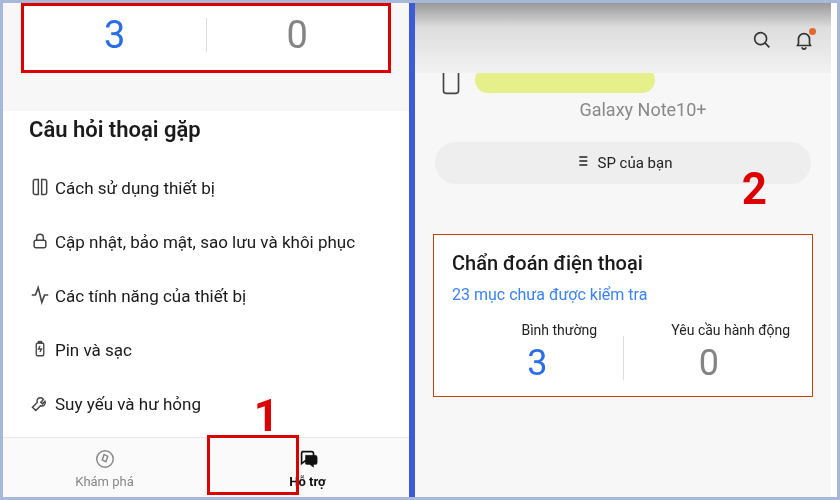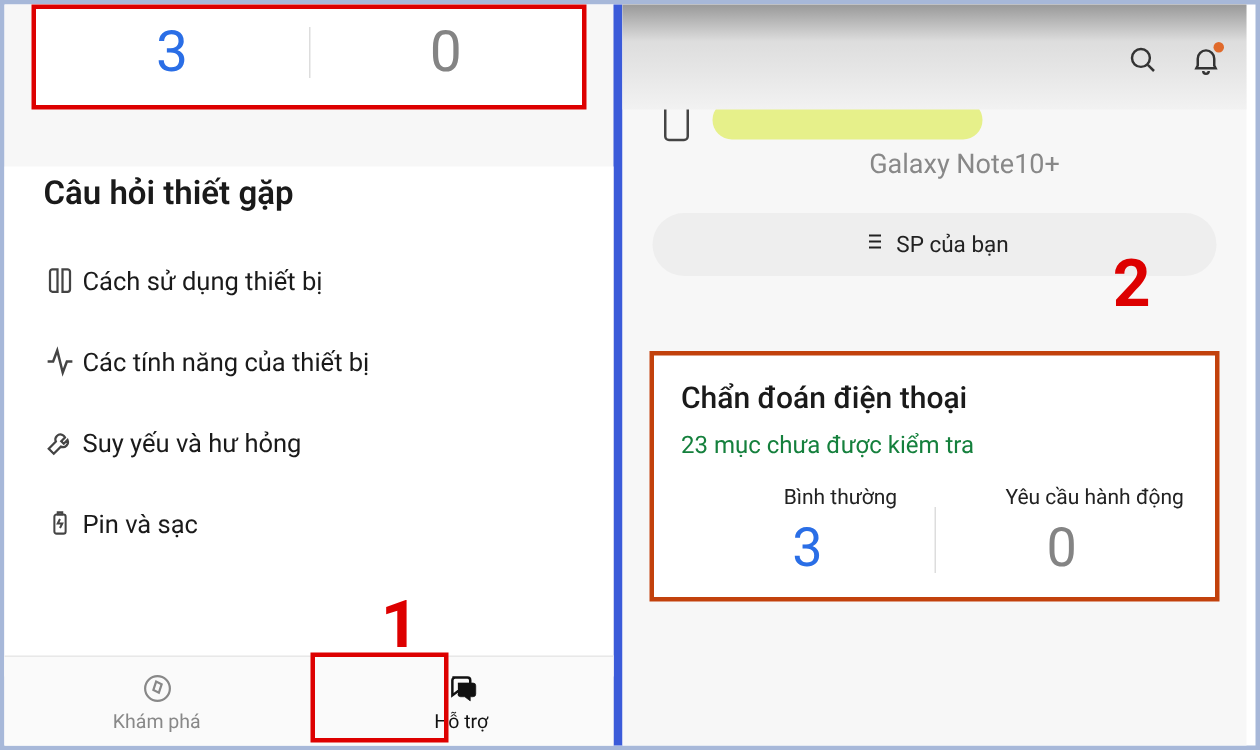--- a/index.html
+++ b/index.html
@@ -98,21 +98,21 @@
   .nav-item {
     flex: 1;
     display: flex;
     flex-direction: column;
     align-items: center;
     justify-content: center;
     gap: 3px;
     font-size: 13px;
     color: #888;
   }
-  .nav-item.active { color: #111; font-weight: 400; }
+  .nav-item.active { color: #111; font-weight: 700; }
   .nav-icon {
     width: 24px;
     height: 24px;
     display: flex;
     align-items: center;
     justify-content: center;
   }
   .nav-highlight {
     position: absolute;
     border: 3px solid #dd0000;
@@ -183,32 +183,32 @@
     padding: 11px 8px;
     display: flex;
     align-items: center;
     justify-content: center;
     gap: 8px;
     font-size: 15px;
     color: #222;
   }
   .diag-box {
     margin: 40px 18px 0 18px;
-    border: 3px solid #c2410c;
+    border: 1px solid #c2410c;
     background: #fff;
     padding: 16px 18px 12px 18px;
   }
   .diag-title {
     font-size: 20px;
     font-weight: 500;
     color: #1a1a1a;
   }
   .diag-sub {
     font-size: 16px;
-    color: #15803d;
+    color: #3b82f6;
     margin-top: 10px;
   }
   .diag-stats {
     display: flex;
     margin-top: 18px;
     align-items: stretch;
   }
   .diag-stat {
     flex: 1;
     display: flex;
@@ -234,60 +234,69 @@
 <div class="container">
 
   <div class="panel panel-left">
     <div class="stats-box">
       <div class="stat">3</div>
       <div class="stat-divider"></div>
       <div class="stat gray">0</div>
     </div>
 
     <div class="faq-section">
-      <div class="faq-title">Câu hỏi thiết gặp</div>
+      <div class="faq-title">Câu hỏi thoại gặp</div>
 
       <div class="faq-item">
         <span class="faq-icon">
           <svg viewBox="0 0 24 24" width="20" height="20" fill="none" stroke="currentColor" stroke-width="1.8">
               <path d="M4 5a2 2 0 0 1 2-2h4v18H6a2 2 0 0 1-2-2V5z"></path>
               <path d="M20 5a2 2 0 0 0-2-2h-4v18h4a2 2 0 0 0 2-2V5z"></path>
             </svg>
         </span>
         <span>Cách sử dụng thiết bị</span>
       </div>
 
+      <div class="faq-item">
+        <span class="faq-icon">
+          <svg viewBox="0 0 24 24" width="20" height="20" fill="none" stroke="currentColor" stroke-width="1.8">
+              <rect x="5" y="11" width="14" height="9" rx="2"></rect>
+              <path d="M8 11V8a4 4 0 0 1 8 0v3"></path>
+            </svg>
+        </span>
+        <span>Cập nhật, bảo mật, sao lưu và khôi phục</span>
+      </div>
 
       <div class="faq-item">
         <span class="faq-icon">
           <svg viewBox="0 0 24 24" width="22" height="22" fill="none" stroke="currentColor" stroke-width="1.8">
               <path d="M3 12h4l3-8 4 16 3-8h4"></path>
             </svg>
         </span>
         <span>Các tính năng của thiết bị</span>
-      </div>
-
-      <div class="faq-item">
-        <span class="faq-icon">
-          <svg viewBox="0 0 24 24" width="20" height="20" fill="none" stroke="currentColor" stroke-width="1.8">
-              <path d="M14 6a4 4 0 0 0-5.3 5.3L3 17l4 4 5.7-5.7A4 4 0 0 0 18 10l-3 3-2-2 3-3a4 4 0 0 0-2-2z"></path>
-            </svg>
-        </span>
-        <span>Suy yếu và hư hỏng</span>
       </div>
 
       <div class="faq-item">
         <span class="faq-icon">
           <svg viewBox="0 0 24 24" width="18" height="22" fill="none" stroke="currentColor" stroke-width="1.8">
               <rect x="7" y="4" width="10" height="17" rx="2"></rect>
               <rect x="10" y="2" width="4" height="2"></rect>
               <path d="M12 8l-2 4h4l-2 4" fill="none"></path>
             </svg>
         </span>
         <span>Pin và sạc</span>
+      </div>
+
+      <div class="faq-item">
+        <span class="faq-icon">
+          <svg viewBox="0 0 24 24" width="20" height="20" fill="none" stroke="currentColor" stroke-width="1.8">
+              <path d="M14 6a4 4 0 0 0-5.3 5.3L3 17l4 4 5.7-5.7A4 4 0 0 0 18 10l-3 3-2-2 3-3a4 4 0 0 0-2-2z"></path>
+            </svg>
+        </span>
+        <span>Suy yếu và hư hỏng</span>
       </div>
     </div>
 
     <div class="bottom-nav">
       <div class="nav-item">
         <span class="nav-icon">
           <svg viewBox="0 0 24 24" width="22" height="22" fill="none" stroke="#888" stroke-width="1.6">
               <circle cx="12" cy="12" r="9"></circle>
               <path d="M15 9l-2 6-4-2 2-6z"></path>
             </svg>

